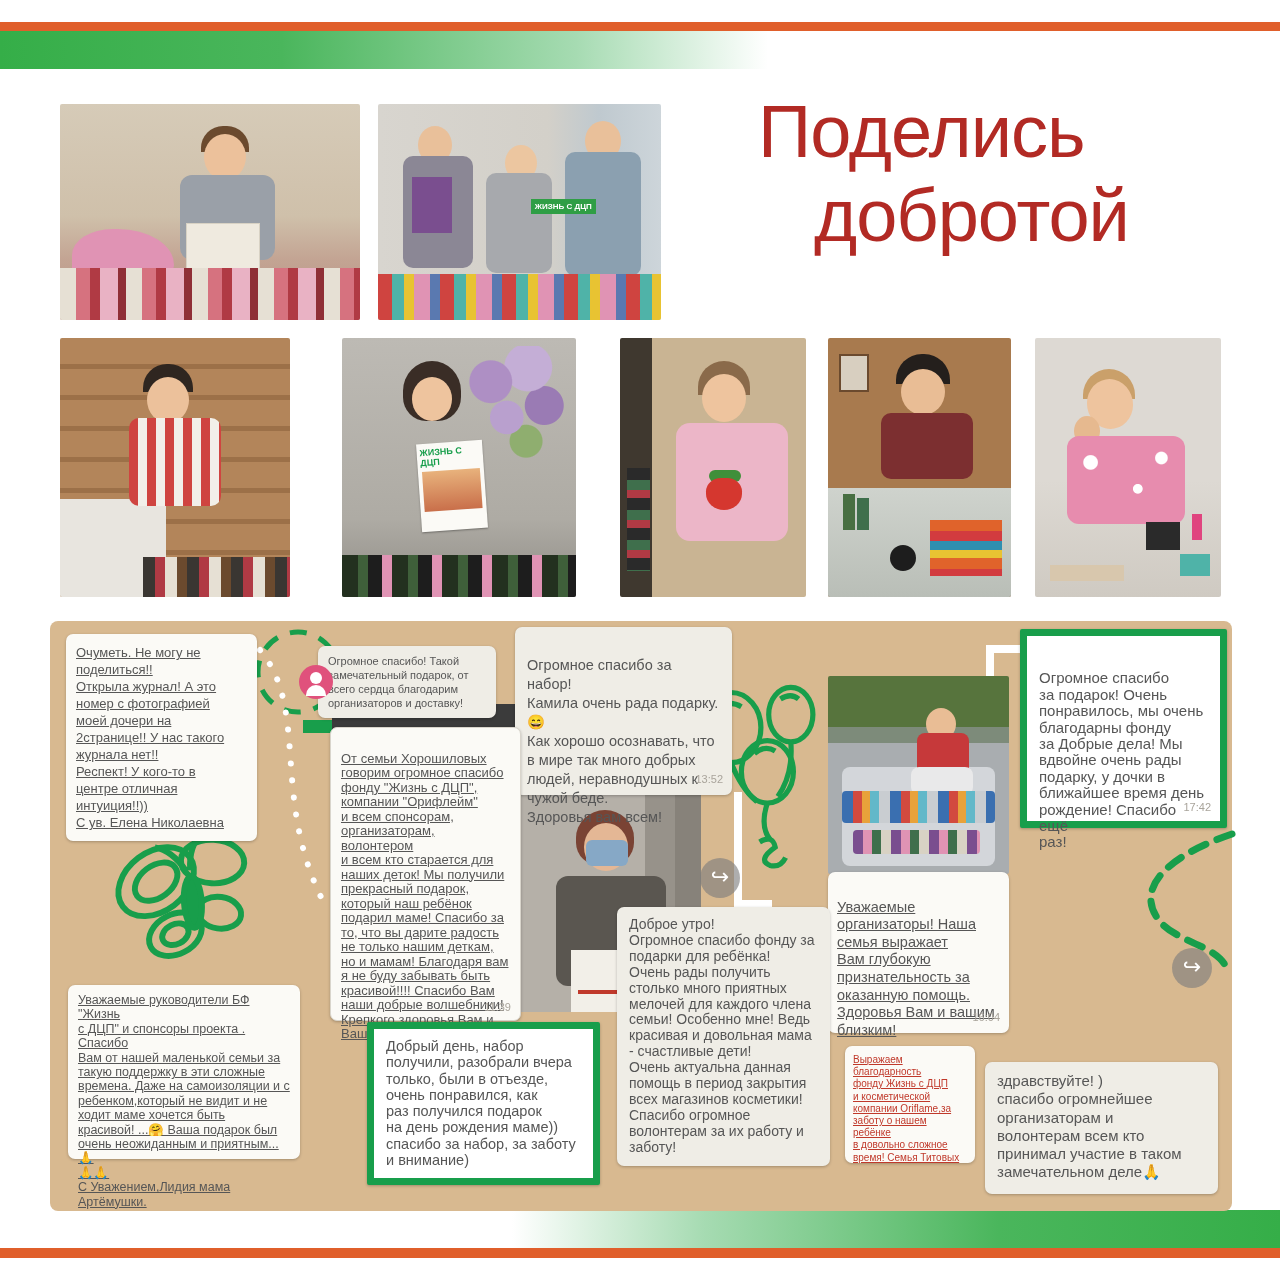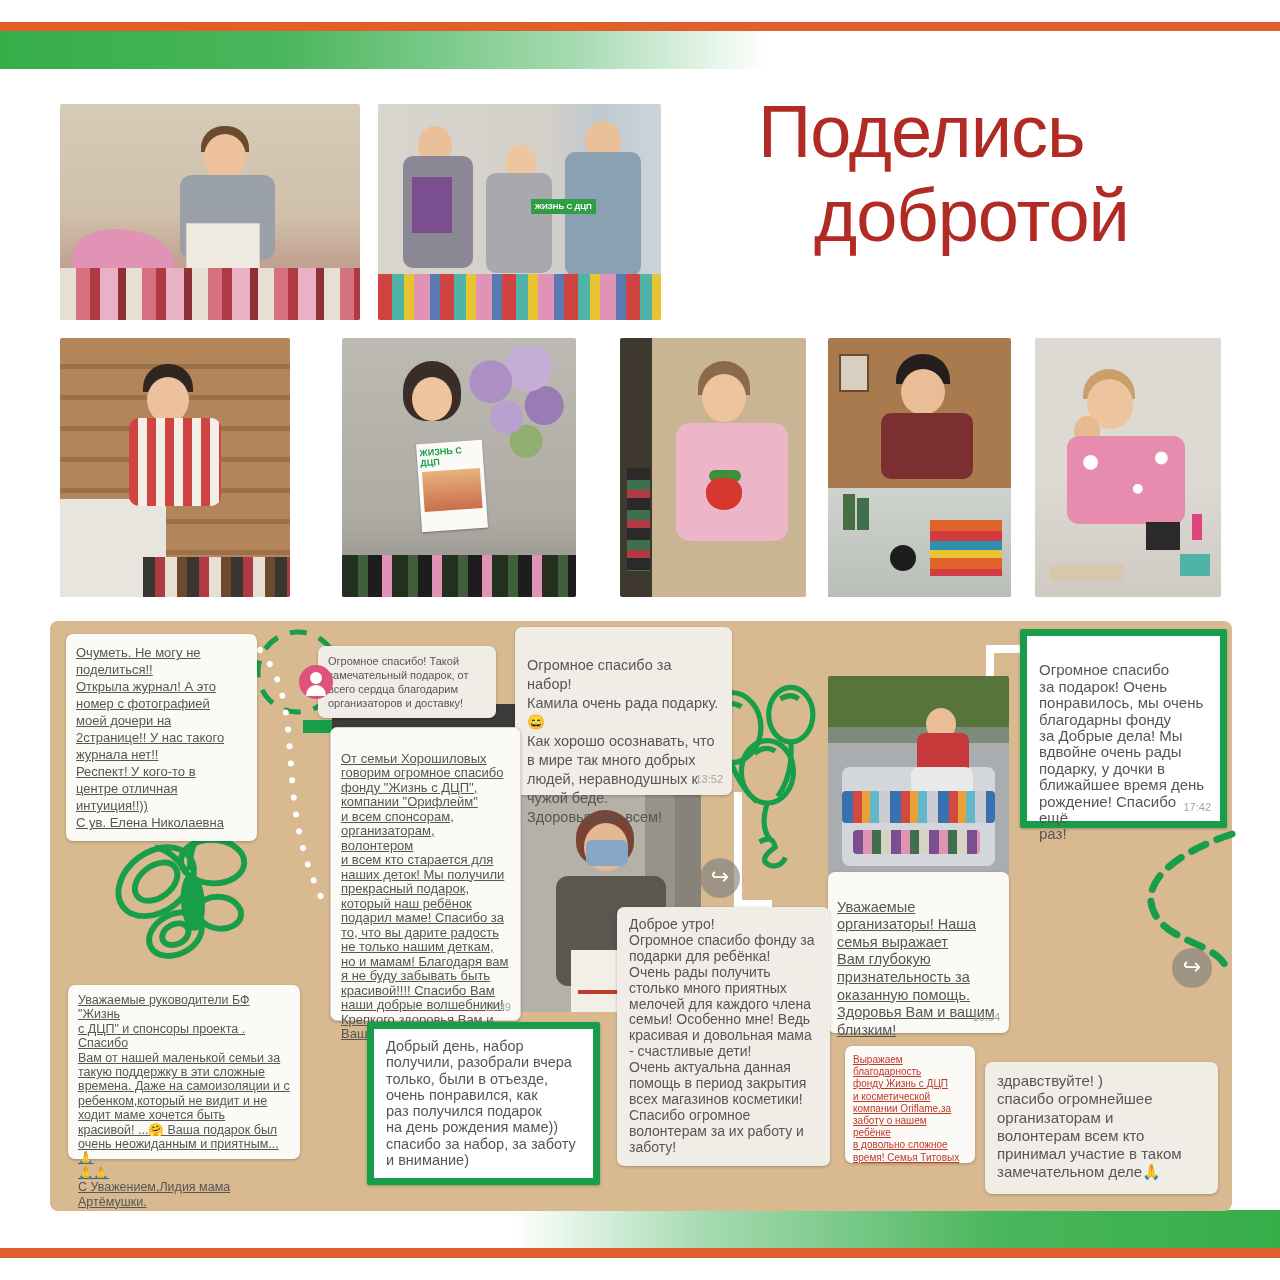--- a/index.html
+++ b/index.html
@@ -55,21 +55,21 @@
   
   .bub{position:absolute;background:#efede6;border-radius:7px;padding:10px 12px;color:#565656;
        white-space:pre-line;box-shadow:0 1px 3px rgba(0,0,0,.25);box-sizing:border-box;}
   .paper{background:#fbfaf6;text-decoration:underline;}
   .frame{border:7px solid #189e4b;background:#fff;border-radius:2px;}
   .time{position:absolute;right:9px;bottom:6px;font-size:11px;color:#a9a49b;white-space:nowrap;}
 
   #note-elena{left:66px;top:634px;width:191px;height:207px;font-size:13px;line-height:17px;padding:10px;}
   #msg-short{left:318px;top:640px;width:178px;height:72px;font-size:11px;line-height:14px;padding:8px 10px;margin-top:6px;}
   #msg-kamila{left:515px;top:627px;width:217px;height:168px;font-size:14.5px;line-height:19px;}
-  #msg-birthday{left:1020px;top:629px;width:207px;height:199px;font-size:15px;line-height:16.4px;padding:10px 12px;}
+  #msg-birthday{left:1020px;top:629px;width:207px;height:199px;font-size:15px;line-height:16.4px;padding:18px 12px;}
   #msg-khoroshilov{left:330px;top:727px;width:191px;height:294px;font-size:13px;line-height:14.5px;padding:9px 10px;border:1px solid #d9d5cc;}
   #msg-organizers{left:828px;top:872px;width:181px;height:161px;font-size:14.5px;line-height:17.6px;padding:9px;}
   #msg-morning{left:617px;top:907px;width:213px;height:259px;font-size:14px;line-height:15.9px;}
   #note-lidia{left:68px;top:985px;width:232px;height:174px;font-size:12.5px;line-height:14.4px;padding:8px 10px;}
   #msg-nabor{left:367px;top:1022px;width:233px;height:163px;font-size:14.5px;line-height:16.3px;padding:9px 12px;}
   #note-titov{left:845px;top:1046px;width:130px;height:117px;font-size:10px;line-height:12.2px;padding:8px;color:#c0392b;}
   #msg-hello{left:985px;top:1062px;width:233px;height:132px;font-size:15px;line-height:18.3px;}
 
   
   #avatar{left:299px;top:665px;width:34px;height:34px;border-radius:50%;background:#e0517c;}

